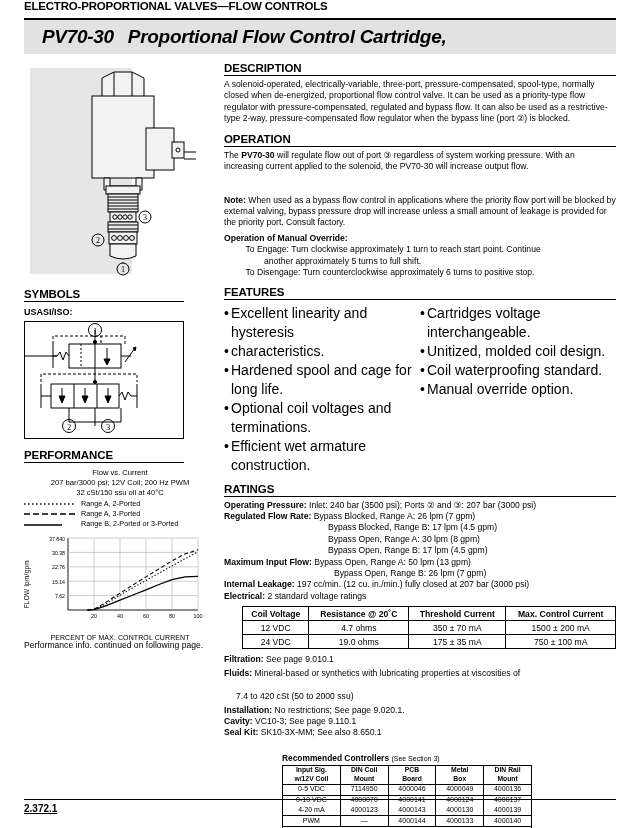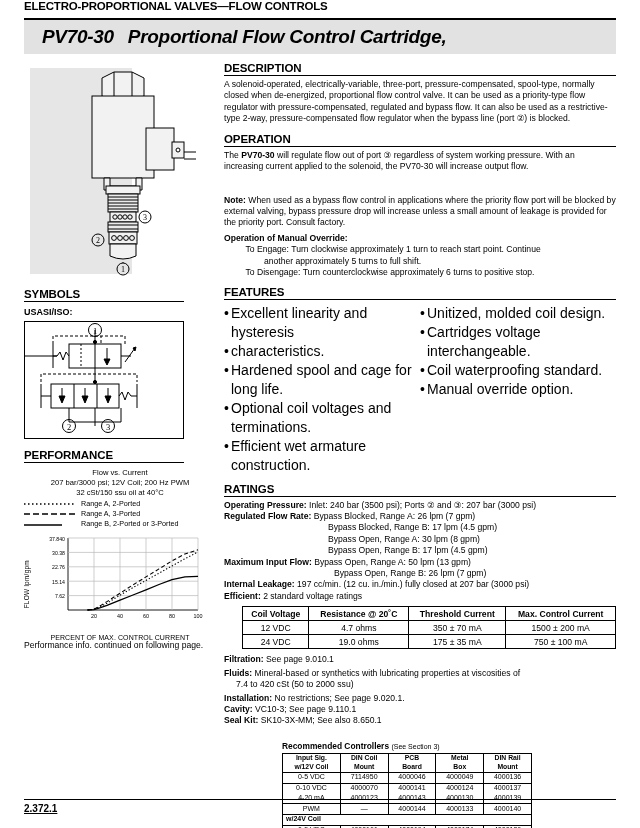--- a/index.html
+++ b/index.html
@@ -336,42 +336,42 @@
             <li style="list-style:none;padding-left:7px">
                 <span style="display:block">characteristics.</span>
               </li>
             <li>Hardened spool and cage for long life.</li>
             <li>Optional coil voltages and terminations.</li>
             <li>Efficient wet armature construction.</li>
           </ul>
         </div>
         <div class="featR">
           <ul>
+            <li>Cartridges voltage interchangeable.</li>
             <li>Unitized, molded coil design.</li>
-            <li>Cartridges voltage interchangeable.</li>
             <li>Coil waterproofing standard.</li>
             <li>Manual override option.</li>
           </ul>
         </div>
       </div>
 
       <div class="sechead ruled">RATINGS</div>
 
       <div class="body-t" style="margin-top:3px"><b>Operating Pressure:</b><span> Inlet: 240 bar (3500 psi); Ports ② and ③: 207 bar (3000 psi)</span></div>
 
       <div class="body-t" style="margin-top:0"><b>Regulated Flow Rate:</b><span> Bypass Blocked, Range A: 26 lpm (7 gpm)</span></div>
       <div class="body-t rat-hang" style="margin-top:0">Bypass Blocked, Range B: 17 lpm (4.5 gpm)</div>
       <div class="body-t rat-hang" style="margin-top:0">Bypass Open, Range A: 30 lpm (8 gpm)</div>
       <div class="body-t rat-hang" style="margin-top:0">Bypass Open, Range B: 17 lpm (4.5 gpm)</div>
 
       <div class="body-t" style="margin-top:0"><b>Maximum Input Flow:</b><span> Bypass Open, Range A: 50 lpm (13 gpm)</span></div>
       <div class="body-t rat-hang2" style="margin-top:0">Bypass Open, Range B: 26 lpm (7 gpm)</div>
 
       <div class="body-t" style="margin-top:0"><b>Internal Leakage:</b><span> 197 cc/min. (12 cu. in./min.) fully closed at 207 bar (3000 psi)</span></div>
-      <div class="body-t" style="margin-top:0"><b>Efficient:</b><span> 2 standard voltage ratings</span></div>
+      <div class="body-t" style="margin-top:0"><b>Electrical:</b><span> 2 standard voltage ratings</span></div>
 
       <table class="etbl">
         <tbody>
             <tr>
           <th>Coil Voltage</th>
           <th>Resistance @ 20˚C</th>
           <th>Threshold Current</th>
           <th>Max. Control Current</th>
         </tr>
         <tr>
@@ -384,21 +384,21 @@
           <td>24 VDC</td>
           <td>19.0 ohms</td>
           <td>175 ± 35 mA</td>
           <td>750 ± 100 mA</td>
         </tr>
       </tbody>
         </table>
 
       <div class="body-t" style="margin-top:5px"><b>Filtration:</b><span> See page 9.010.1</span></div>
       <div class="body-t" style="margin-top:2px"><b>Fluids:</b><span> Mineral-based or synthetics with lubricating properties at viscosities of</span></div>
-      <div class="body-t" style="margin-top:0;padding-left:12px">7.4 to 420 cSt (50 to 2000 ssu)</div>
+      <div class="body-t" style="margin-top:12px;padding-left:12px">7.4 to 420 cSt (50 to 2000 ssu)</div>
       <div class="body-t" style="margin-top:2px"><b>Installation:</b><span> No restrictions; See page 9.020.1.</span></div>
       <div class="body-t" style="margin-top:0"><b>Cavity:</b><span> VC10-3; See page 9.110.1</span></div>
       <div class="body-t" style="margin-top:0"><b>Seal Kit:</b><span> SK10-3X-MM; See also 8.650.1</span></div>
 
       <div class="ctrl-wrap">
         <div class="ctrl-title"><span>Recommended Controllers</span> <span class="sub">(See Section 3)</span></div>
         <table class="ctbl">
           <tbody>
               <tr>
             <th><span>Input Sig.</span><br><span>w/12V Coil</span></th>

